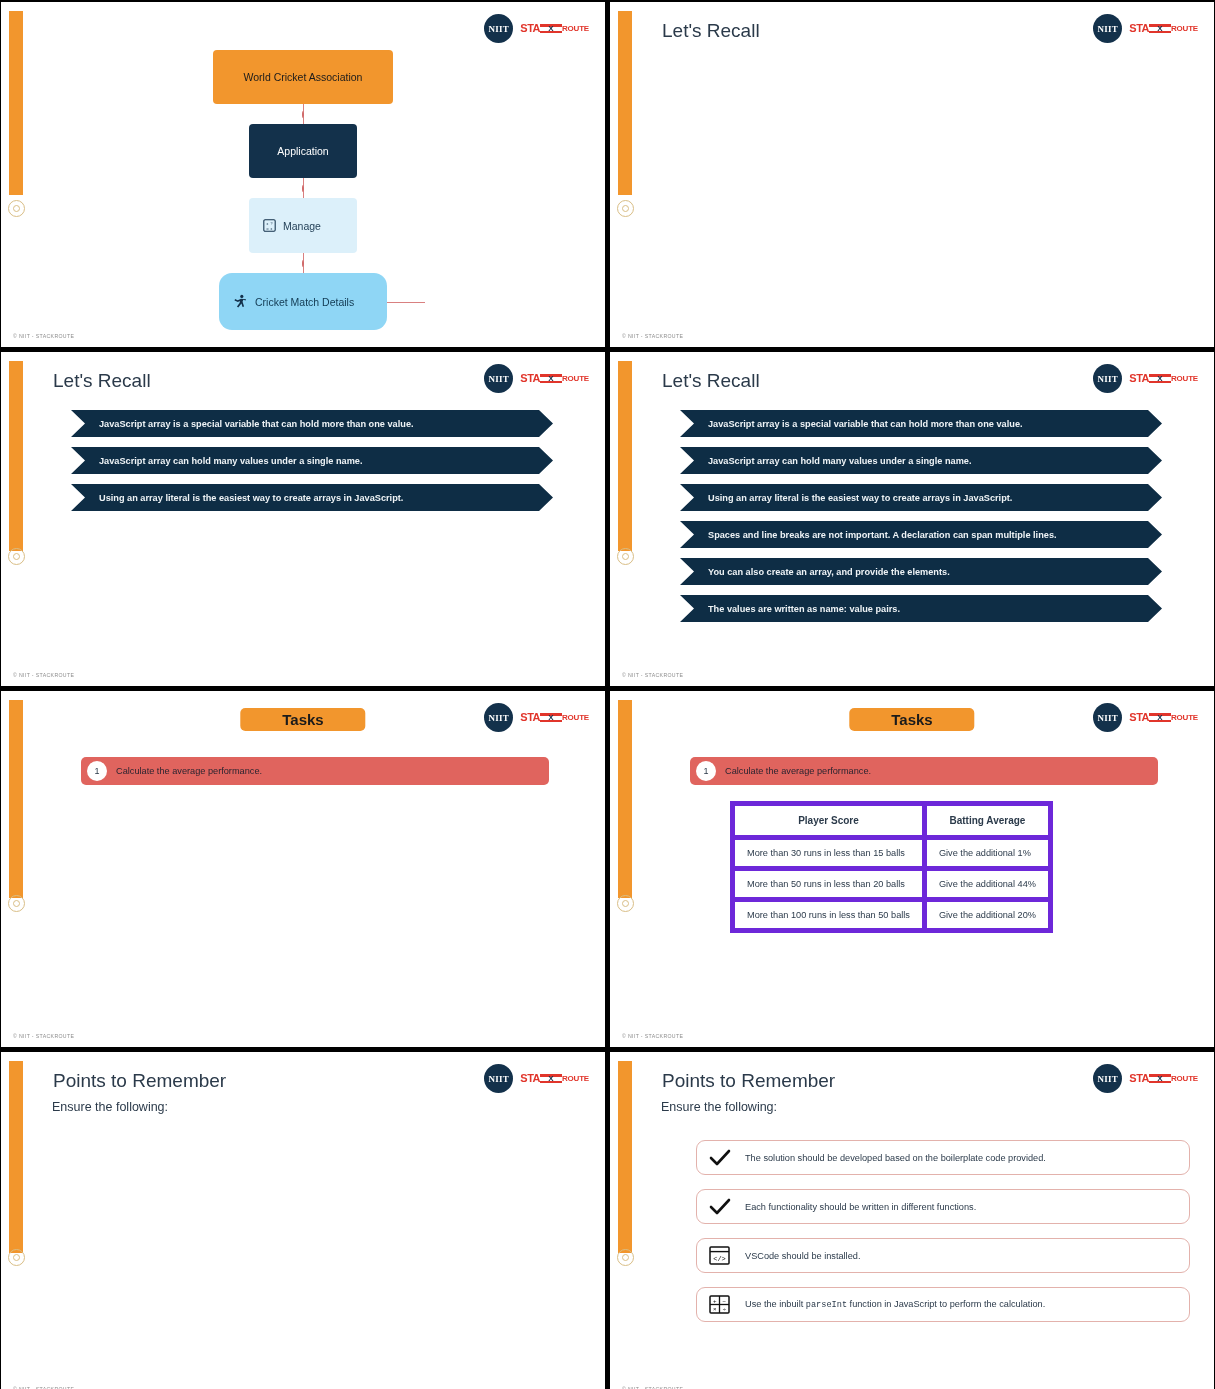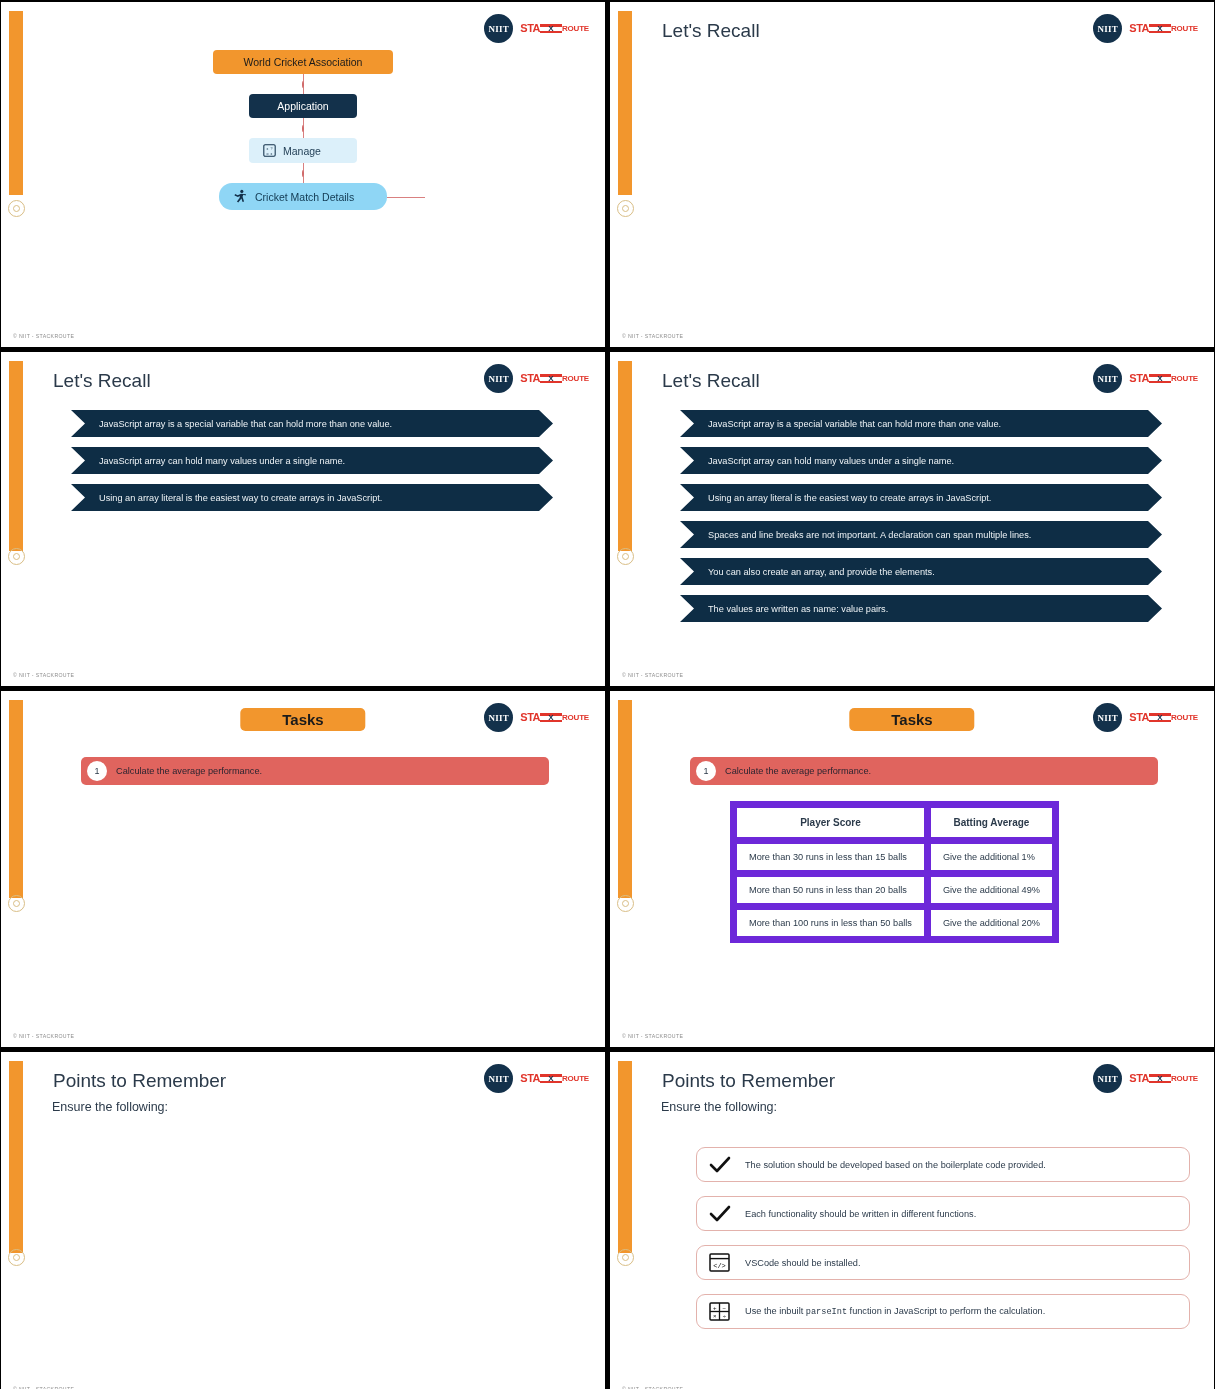--- a/index.html
+++ b/index.html
@@ -125,21 +125,21 @@
   .flow {
     position: absolute;
     left: 0; right: 0; top: 48px;
     display: flex; flex-direction: column; align-items: center;
   }
   .flow-node {
     border-radius: 4px;
     font-size: 10.5px;
     display: flex; align-items: center; justify-content: center;
     gap: 7px;
-    padding: 6px 14px;
+    padding: 21px 14px;
     white-space: nowrap;
   }
   .flow-node.orange { background: #F2962D; color: #1b1b1b; min-width: 180px; }
   .flow-node.navy   { background: #13314B; color: #fff;    min-width: 108px; }
   .flow-node.pale   { background: #DCF0FA; color: #1f3c53; min-width: 108px; justify-content: flex-start;}
   .flow-node.blue   { background: #8FD6F5; color: #123a52; min-width: 168px; justify-content: flex-start; border-radius: 13px;}
   .connector {
     width: 1px; height: 20px;
     background: #D98080;
     position: relative;
@@ -152,21 +152,21 @@
     background: #fff;
   }
   .tail-line {
     position: absolute;
     width: 38px; height: 1px;
     background: #D98080;
   }
   .ico { flex: 0 0 auto; display: inline-flex; }
 
   
-  .chev-list { position: absolute; left: 70px; top: 58px; right: 52px; }
+  .chev-list { position: absolute; left: 70px; top: 58px; right: 52px; font-weight: bold; }
   .chev {
     position: relative;
     background: #0E2D45;
     color: #eef3f6;
     font-size: 9.2px;
     height: 27px;
     margin-bottom: 10px;
     display: flex; align-items: center;
     padding-left: 28px;
     clip-path: polygon(0 0, calc(100% - 14px) 0, 100% 50%, calc(100% - 14px) 100%, 0 100%, 14px 50%);
@@ -208,33 +208,33 @@
 
   
   .tbl {
     position: absolute;
     left: 120px; top: 110px;
     border-collapse: collapse;
     border: 1px solid #D9B96A;
     background: #fff;
   }
   .tbl th, .tbl td {
-    border: 7px solid #6d28d9;
+    border: 5px solid #6d28d9;
     padding: 8px 12px;
     font-size: 9.2px;
     color: #2b3a4a;
     text-align: center;
     white-space: nowrap;
   }
   .tbl th { font-weight: bold; font-size: 10px; padding: 9px 12px; }
   .tbl td { text-align: left; }
   .tbl td.c2 { text-align: left; }
 
   
-  .ptr-list { position: absolute; left: 86px; right: 24px; top: 95px; }
+  .ptr-list { position: absolute; left: 86px; right: 24px; top: 88px; }
   .ptr-card {
     border: 1px solid #E3B2AC;
     border-radius: 9px;
     height: 35px;
     margin-bottom: 14px;
     display: flex; align-items: center;
     padding-left: 12px;
     gap: 14px;
     background: #fff;
   }
@@ -431,21 +431,21 @@
           <th>Batting Average</th>
         </tr>
       </thead>
       <tbody>
         <tr>
           <td>More than 30 runs in less than 15 balls</td>
           <td class="c2">Give the additional 1%</td>
         </tr>
         <tr>
           <td>More than 50 runs in less than 20 balls</td>
-          <td class="c2">Give the additional 49%</td>
+          <td class="c2">Give the additional 44%</td>
         </tr>
         <tr>
           <td>More than 100 runs in less than 50 balls</td>
           <td class="c2">Give the additional 20%</td>
         </tr>
       </tbody>
     </table>
     <div class="footer">© NIIT - STACKROUTE</div>
   </div>
 

